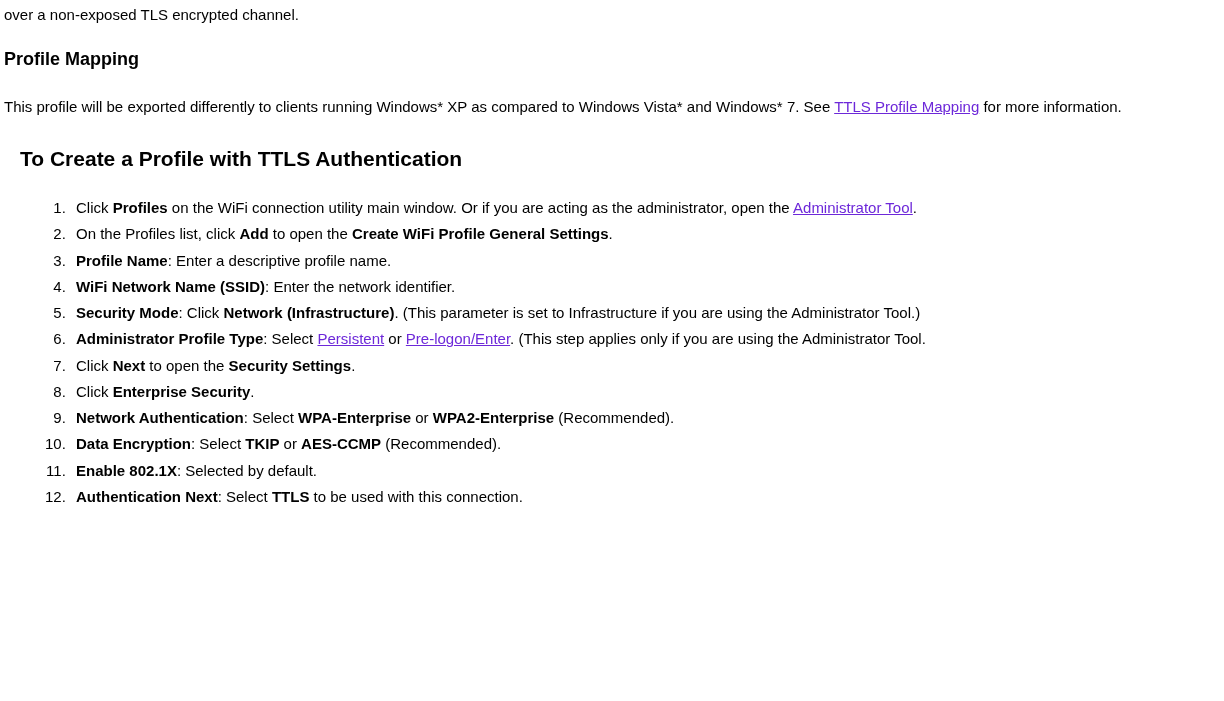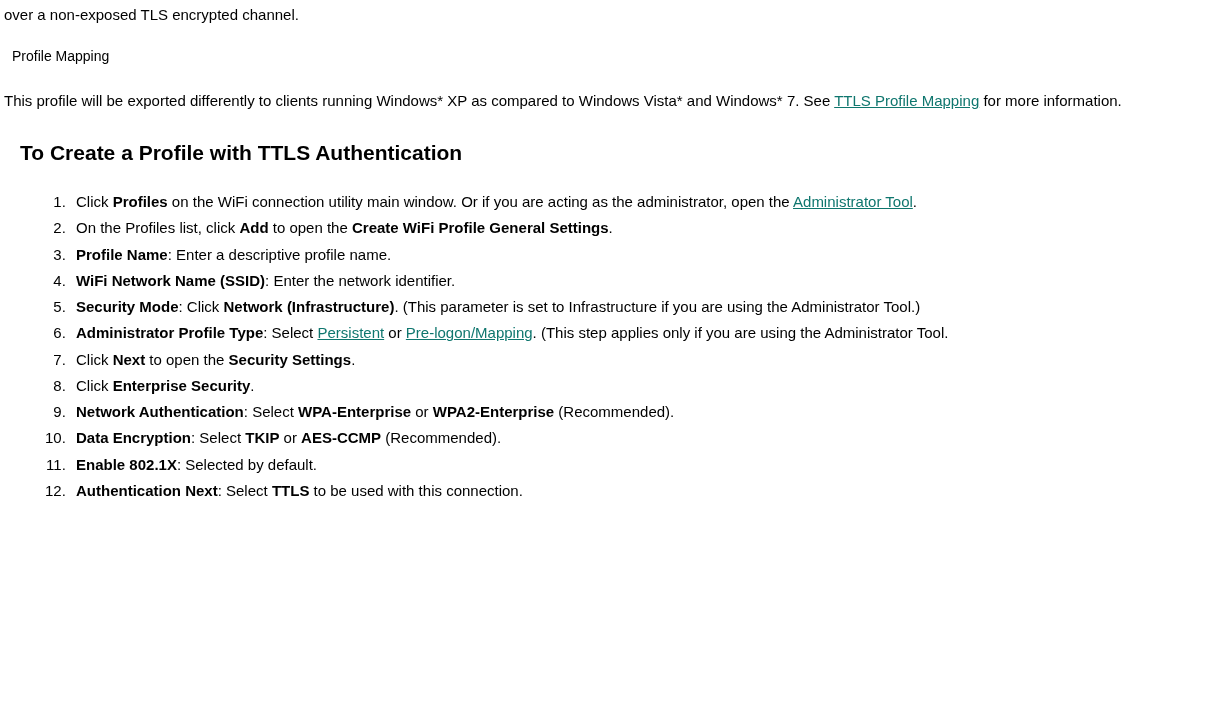--- a/index.html
+++ b/index.html
@@ -7,32 +7,32 @@
     font-size: 15px;
     color: #000;
     margin: 0;
     padding: 4px 4px 20px 4px;
     line-height: 1.45;
     width: 1224px;
     box-sizing: border-box;
   }
   .intro { margin-bottom: 8px; }
   h3.section {
-    font-size: 14px;
-    font-weight: normal;
-    margin: 20px 0 24px 8px;
+    font-size: 18px;
+    font-weight: bold;
+    margin: 20px 0 24px 0;
   }
   h2.section-large {
     font-size: 21px;
     font-weight: bold;
     margin: 26px 0 22px 16px;
   }
   p { margin: 0 0 20px 0; }
   a {
-    color: #0f766e;
+    color: #6d28d9;
     text-decoration: underline;
   }
   ol {
     margin: 12px 0 0 0;
     padding-left: 66px;
   }
   ol li {
     padding-left: 6px;
     margin-bottom: 3px;
     line-height: 1.55;
@@ -62,21 +62,21 @@
   <li>
     <span class="b">Profile Name</span><span>: Enter a descriptive profile name.</span>
   </li>
   <li>
     <span class="b">WiFi Network Name (SSID)</span><span>: Enter the network identifier.</span>
   </li>
   <li>
     <span class="b">Security Mode</span><span>: Click </span><span class="b">Network (Infrastructure)</span><span>. (This parameter is set to Infrastructure if you are using the Administrator Tool.)</span>
   </li>
   <li>
-    <span class="b">Administrator Profile Type</span><span>: Select </span><a href="#">Persistent</a><span> or </span><a href="#">Pre-logon/Mapping</a><span>. (This step applies only if you are using the Administrator Tool.</span>
+    <span class="b">Administrator Profile Type</span><span>: Select </span><a href="#">Persistent</a><span> or </span><a href="#">Pre-logon/Enter</a><span>. (This step applies only if you are using the Administrator Tool.</span>
   </li>
   <li>
     <span>Click </span><span class="b">Next</span><span> to open the </span><span class="b">Security Settings</span><span>.</span>
   </li>
   <li>
     <span>Click </span><span class="b">Enterprise Security</span><span>.</span>
   </li>
   <li>
     <span class="b">Network Authentication</span><span>: Select </span><span class="b">WPA-Enterprise</span><span> or </span><span class="b">WPA2-Enterprise</span><span> (Recommended).</span>
   </li>

